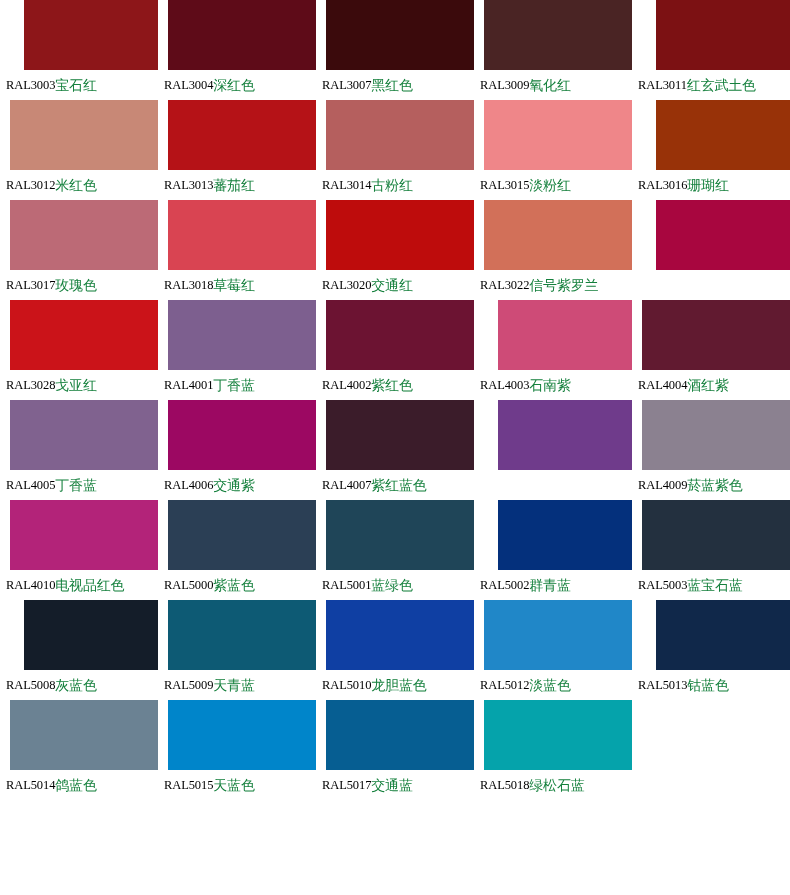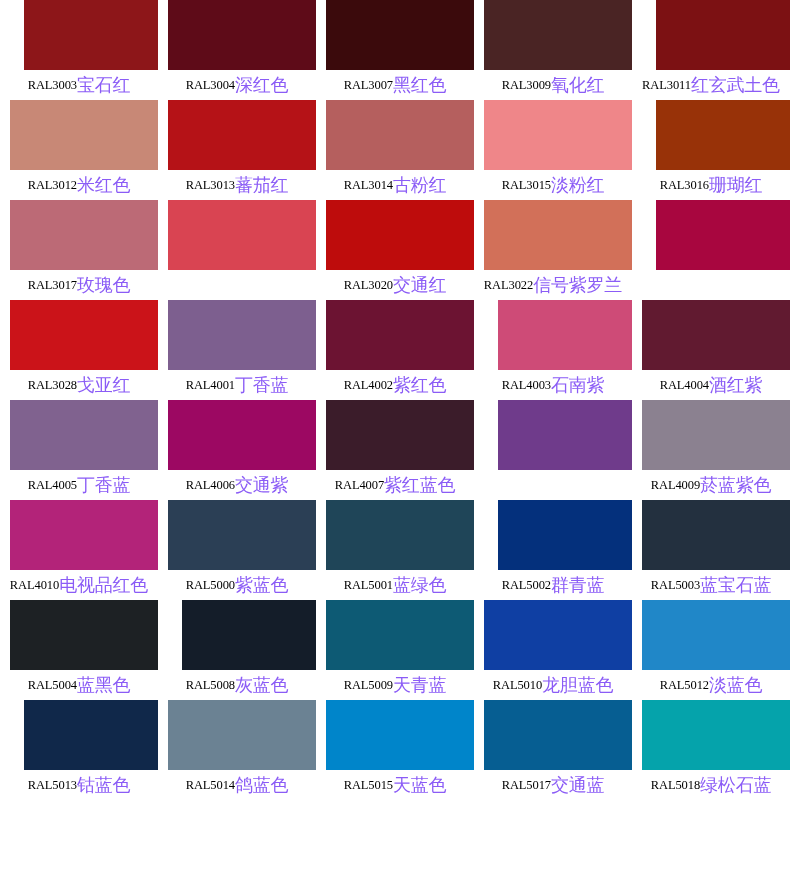--- a/index.html
+++ b/index.html
@@ -42,36 +42,36 @@
   
   .swatch-cell.col-0 .swatch-chip {
     margin-left: 24px;
     width: 144px;
   }
   .swatch-label-row {
     width: 158px;
     height: 30px;
     display: flex;
     align-items: center;
-    justify-content: center;
+    justify-content: flex-start;
     padding: 0 6px 0 6px;
     box-sizing: border-box;
     white-space: nowrap;
   }
   .swatch-code {
     font-family: "Liberation Serif", "DejaVu Serif", serif;
     font-size: 12.5px;
     color: #000000;
     letter-spacing: -0.1px;
     line-height: 1;
   }
   .swatch-name {
     font-family: "DejaVu Sans", "Liberation Sans", sans-serif;
-    font-size: 18px;
-    color: #8b5cf6;
+    font-size: 14px;
+    color: #15803d;
     line-height: 1;
     letter-spacing: -0.2px;
   }
 </style>
 </head>
 <body>
 
 <div id="swatch-grid">
     <div class="swatch-cell col-0">
       <div class="swatch-chip" style="background-color: rgb(141, 22, 25);"></div>
@@ -145,20 +145,24 @@
     </div>
     <div class="swatch-cell col-1">
       <div class="swatch-chip" style="background-color: rgb(188, 106, 118);"></div>
       <div class="swatch-label-row">
         <span class="swatch-code">RAL3017</span>
         <span class="swatch-name">玫瑰色</span>
       </div>
     </div>
     <div class="swatch-cell col-2">
       <div class="swatch-chip" style="background-color: rgb(217, 68, 82);"></div>
+      <div class="swatch-label-row">
+        <span class="swatch-code">RAL3018</span>
+        <span class="swatch-name">草莓红</span>
+      </div>
     </div>
     <div class="swatch-cell col-3">
       <div class="swatch-chip" style="background-color: rgb(190, 12, 12);"></div>
       <div class="swatch-label-row">
         <span class="swatch-code">RAL3020</span>
         <span class="swatch-name">交通红</span>
       </div>
     </div>
     <div class="swatch-cell col-4">
       <div class="swatch-chip" style="background-color: rgb(210, 112, 89);"></div>
@@ -262,27 +266,20 @@
       <div class="swatch-label-row">
         <span class="swatch-code">RAL5002</span>
         <span class="swatch-name">群青蓝</span>
       </div>
     </div>
     <div class="swatch-cell col-1">
       <div class="swatch-chip" style="background-color: rgb(35, 48, 63);"></div>
       <div class="swatch-label-row">
         <span class="swatch-code">RAL5003</span>
         <span class="swatch-name">蓝宝石蓝</span>
-      </div>
-    </div>
-    <div class="swatch-cell col-2">
-      <div class="swatch-chip" style="background-color: rgb(29, 33, 36);"></div>
-      <div class="swatch-label-row">
-        <span class="swatch-code">RAL5004</span>
-        <span class="swatch-name">蓝黑色</span>
       </div>
     </div>
     <div class="swatch-cell col-0">
       <div class="swatch-chip" style="background-color: rgb(20, 29, 41);"></div>
       <div class="swatch-label-row">
         <span class="swatch-code">RAL5008</span>
         <span class="swatch-name">灰蓝色</span>
       </div>
     </div>
     <div class="swatch-cell col-1">

